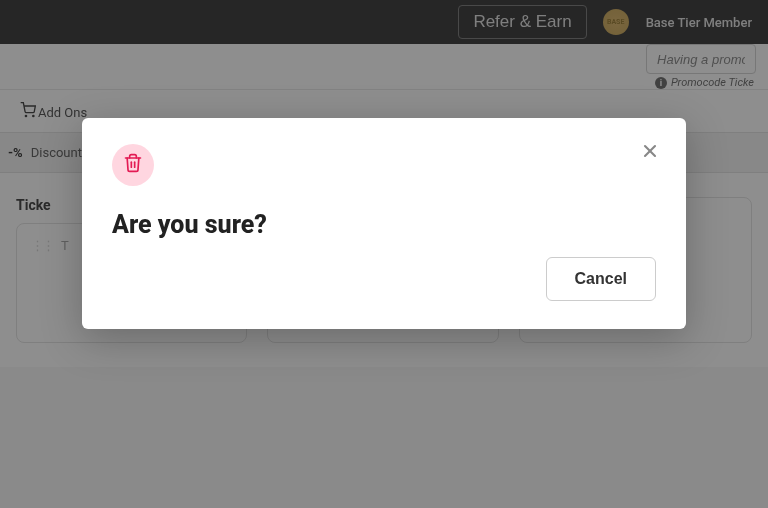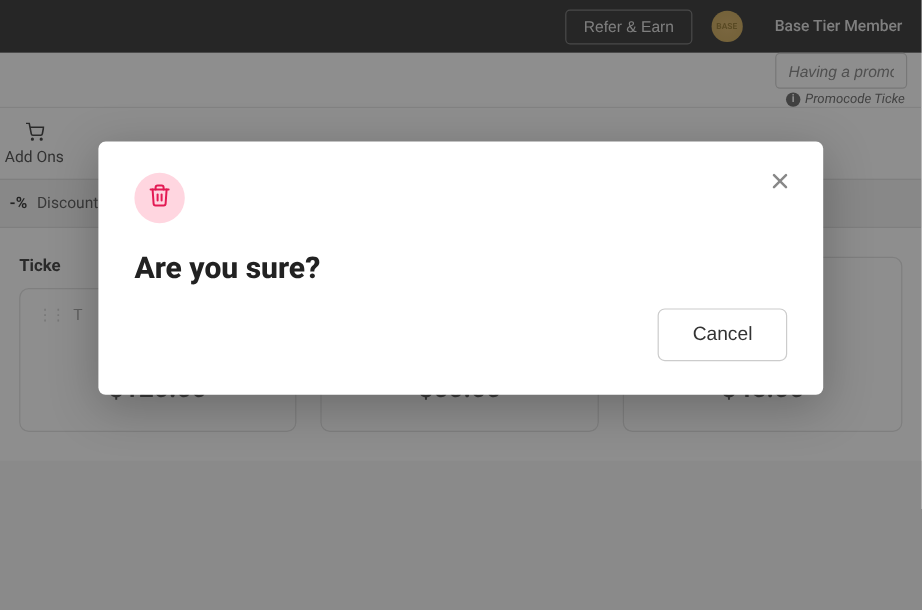--- a/index.html
+++ b/index.html
@@ -19,27 +19,27 @@
       justify-content: flex-end;
       padding: 0 16px;
       gap: 16px;
     }
     .refer-btn {
       border: 1px solid #666;
       background: transparent;
       color: #ddd;
       padding: 6px 14px;
       border-radius: 4px;
-      font-size: 13px;
+      font-size: 17px;
       cursor: pointer;
     }
     .member-area {
       display: flex;
       align-items: center;
-      gap: 14px;
+      gap: 4px;
     }
     .badge-circle {
       width: 26px;
       height: 26px;
       border-radius: 50%;
       background: radial-gradient(circle, #d4a853 0%, #c19a3f 100%);
       display: flex;
       align-items: center;
       justify-content: center;
       font-size: 7px;
@@ -105,26 +105,27 @@
     }
     .subheader {
       display: flex;
       justify-content: space-between;
       align-items: flex-end;
       padding: 0 0 0 0;
       background: #fff;
     }
     .addons-tab {
       display: flex;
-      flex-direction: column;
+      flex-direction: row;
       align-items: center;
       padding: 12px 4px 10px 4px;
       font-size: 13px;
       color: #333;
       gap: 2px;
+      margin-left: 16px;
     }
     .cart-icon {
       font-size: 15px;
       color: #222;
     }
     .discount-row {
       background: #f2f2f2;
       border-top: 1px solid #ddd;
       border-bottom: 1px solid #ddd;
       padding: 12px 8px;
@@ -240,21 +241,21 @@
       justify-content: flex-end;
       gap: 18px;
     }
     .btn-cancel {
       border: 1px solid #ccc;
       background: #fff;
       color: #333;
       padding: 12px 28px;
       border-radius: 6px;
       font-size: 16px;
-      font-weight: 400;
+      font-weight: 700;
       cursor: pointer;
     }
     .btn-delete {
       border: none;
       background: #e31b54;
       color: #fff;
       padding: 12px 32px;
       border-radius: 6px;
       font-size: 16px;
       font-weight: 600;

